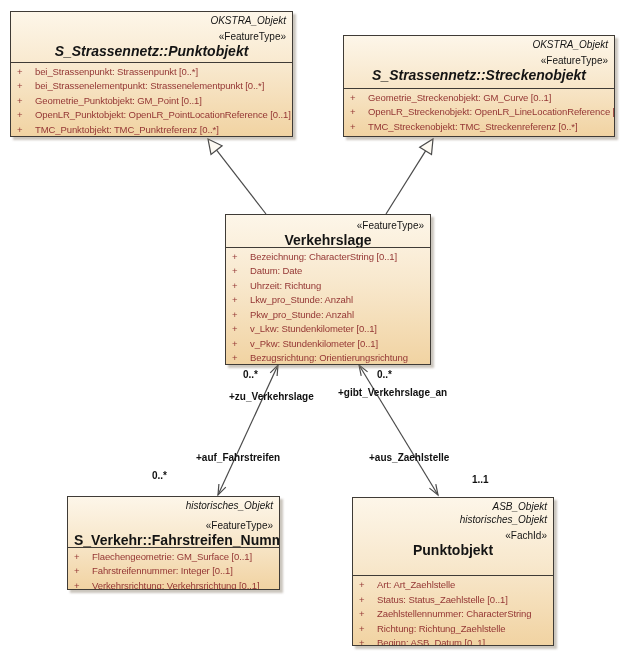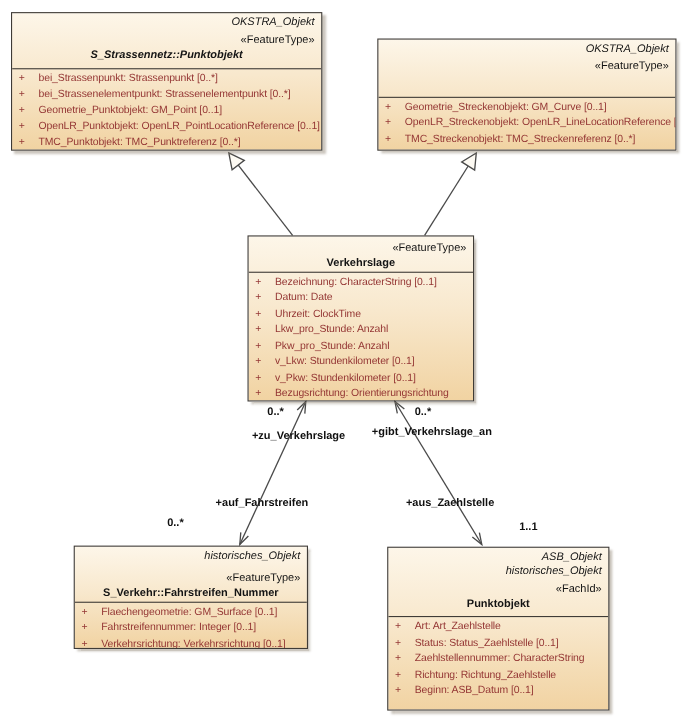--- a/index.html
+++ b/index.html
@@ -11,21 +11,21 @@
   .uml-class{
     position:absolute;z-index:2;box-sizing:border-box;
     border:1.5px solid var(--box-border,#3f3b36);
     background:linear-gradient(180deg,var(--box-fill-top,#fdf6e9) 0%,#f8e8cd 45%,var(--box-fill-bottom,#f1d3a2) 100%);
     box-shadow:3px 3px 2px rgba(139,128,110,0.45);
     overflow:hidden;
   }
   .hdr{box-sizing:border-box;padding:2px 6px 0 6px;overflow:hidden;}
   .tag{font-size:10px;font-style:italic;color:#141414;text-align:right;line-height:13px;}
   .stereo{font-size:10px;color:#141414;text-align:right;line-height:13px;margin-top:3px;}
-  .cname{font-size:10px;font-weight:bold;color:#141414;text-align:center;line-height:14px;margin-top:1px;}
+  .cname{font-size:14px;font-weight:bold;color:#141414;text-align:center;line-height:14px;margin-top:1px;}
   .cname.abstract{font-style:italic;}
   .hdr.no-tag .stereo{margin-top:2px;}
   .attrs{box-sizing:border-box;border-top:1.3px solid var(--box-border,#3f3b36);padding:2px 4px 0 6px;}
   .attr{position:relative;font-size:9.5px;line-height:14.5px;white-space:nowrap;color:var(--attr-text,#943634);}
   .attr .vis{display:inline-block;width:18px;color:var(--attr-text,#943634);}
   .attr .atext{letter-spacing:-0.1px;}
 
   .edge-label{position:absolute;z-index:3;font-size:10px;font-weight:600;color:#101010;white-space:nowrap;}
 
   svg line, svg polyline{stroke:var(--connector,#4a4a4a);}
@@ -81,37 +81,38 @@
       <div class="attr"><span class="vis">+</span><span class="atext">Geometrie_Punktobjekt: GM_Point [0..1]</span></div>
       <div class="attr"><span class="vis">+</span><span class="atext">OpenLR_Punktobjekt: OpenLR_PointLocationReference [0..1]</span></div>
       <div class="attr"><span class="vis">+</span><span class="atext">TMC_Punktobjekt: TMC_Punktreferenz [0..*]</span></div>
     </div>
   </div>
 
   <div class="uml-class" style="left:343px;top:35px;width:272px;height:102px">
     <div class="hdr" style="height:51.5px">
       <div class="tag">OKSTRA_Objekt</div>
       <div class="stereo">«FeatureType»</div>
+      <div class="cname abstract">S_Strassennetz::Streckenobjekt</div>
     </div>
     <div class="attrs">
       <div class="attr"><span class="vis">+</span><span class="atext">Geometrie_Streckenobjekt: GM_Curve [0..1]</span></div>
       <div class="attr"><span class="vis">+</span><span class="atext">OpenLR_Streckenobjekt: OpenLR_LineLocationReference [0..1]</span></div>
       <div class="attr"><span class="vis">+</span><span class="atext">TMC_Streckenobjekt: TMC_Streckenreferenz [0..*]</span></div>
     </div>
   </div>
 
   <div class="uml-class" style="left:225px;top:214px;width:206px;height:151px">
     <div class="hdr no-tag" style="height:31.5px">
       <div class="stereo">«FeatureType»</div>
       <div class="cname">Verkehrslage</div>
     </div>
     <div class="attrs">
       <div class="attr"><span class="vis">+</span><span class="atext">Bezeichnung: CharacterString [0..1]</span></div>
       <div class="attr"><span class="vis">+</span><span class="atext">Datum: Date</span></div>
-      <div class="attr"><span class="vis">+</span><span class="atext">Uhrzeit: ClockTime</span></div>
+      <div class="attr"><span class="vis">+</span><span class="atext">Uhrzeit: Richtung</span></div>
       <div class="attr"><span class="vis">+</span><span class="atext">Lkw_pro_Stunde: Anzahl</span></div>
       <div class="attr"><span class="vis">+</span><span class="atext">Pkw_pro_Stunde: Anzahl</span></div>
       <div class="attr"><span class="vis">+</span><span class="atext">v_Lkw: Stundenkilometer [0..1]</span></div>
       <div class="attr"><span class="vis">+</span><span class="atext">v_Pkw: Stundenkilometer [0..1]</span></div>
       <div class="attr"><span class="vis">+</span><span class="atext">Bezugsrichtung: Orientierungsrichtung</span></div>
     </div>
   </div>
 
   <div class="uml-class" style="left:67px;top:496px;width:213px;height:94px">
     <div class="hdr" style="height:49.5px">
@@ -120,21 +121,21 @@
       <div class="cname">S_Verkehr::Fahrstreifen_Nummer</div>
     </div>
     <div class="attrs">
       <div class="attr"><span class="vis">+</span><span class="atext">Flaechengeometrie: GM_Surface [0..1]</span></div>
       <div class="attr"><span class="vis">+</span><span class="atext">Fahrstreifennummer: Integer [0..1]</span></div>
       <div class="attr"><span class="vis">+</span><span class="atext">Verkehrsrichtung: Verkehrsrichtung [0..1]</span></div>
     </div>
   </div>
 
   <div class="uml-class" style="left:352px;top:497px;width:202px;height:149px">
-    <div class="hdr" style="height:62px">
+    <div class="hdr" style="height:77px">
       <div class="tag">ASB_Objekt</div>
       <div class="tag">historisches_Objekt</div>
       <div class="stereo">«FachId»</div>
       <div class="cname">Punktobjekt</div>
     </div>
     <div class="attrs">
       <div class="attr"><span class="vis">+</span><span class="atext">Art: Art_Zaehlstelle</span></div>
       <div class="attr"><span class="vis">+</span><span class="atext">Status: Status_Zaehlstelle [0..1]</span></div>
       <div class="attr"><span class="vis">+</span><span class="atext">Zaehlstellennummer: CharacterString</span></div>
       <div class="attr"><span class="vis">+</span><span class="atext">Richtung: Richtung_Zaehlstelle</span></div>

